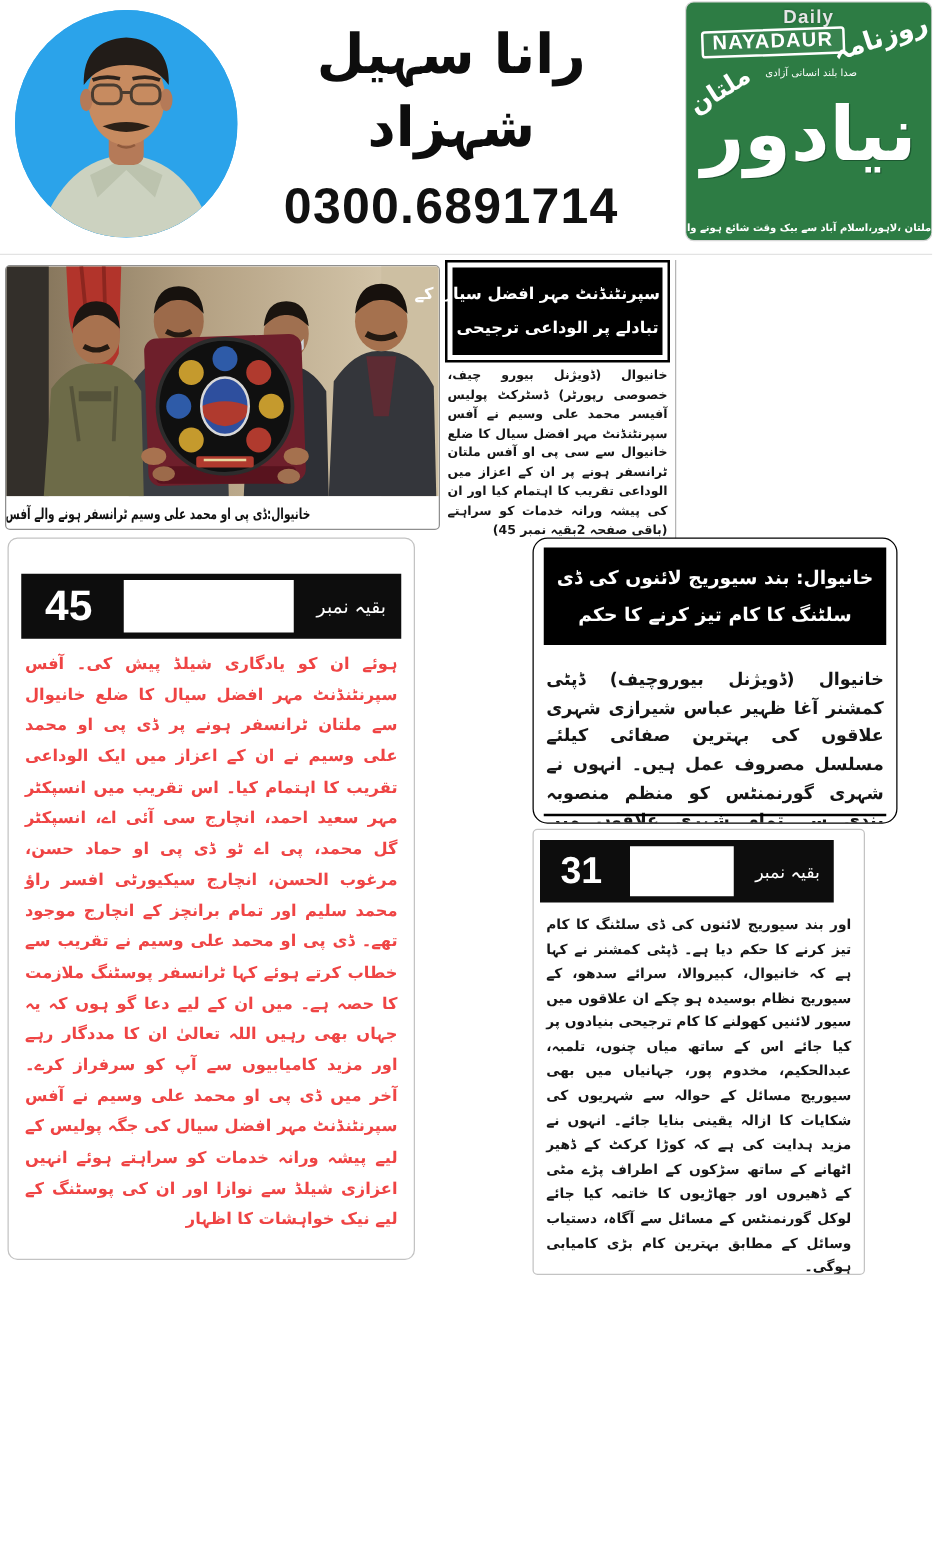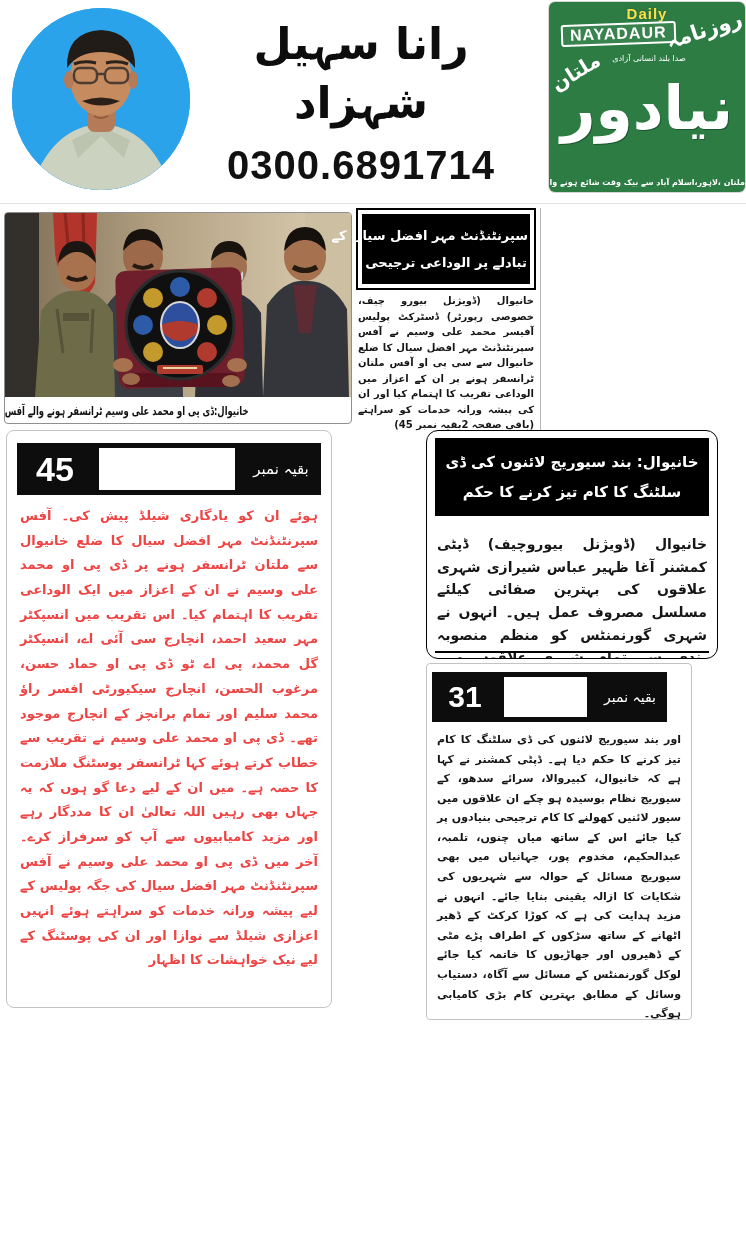--- a/index.html
+++ b/index.html
@@ -23,21 +23,21 @@
     font-family:"Liberation Sans", sans-serif; direction:ltr;
     font-size:40px; font-weight:700; margin-top:10px; letter-spacing:1px; color:#111;
   }
   #masthead {
     left:549px; top:2px; width:196px; height:190px;
     background:#2d7c44; border-radius:6px; overflow:hidden;
     box-shadow:0 0 0 1px #d8d8d8;
   }
   #masthead .daily {
     position:absolute; top:3px; left:0; width:100%; text-align:center;
-    color:#fde047; font-weight:700; font-size:15px; letter-spacing:1px;
+    color:#e5e5e5; font-weight:700; font-size:15px; letter-spacing:1px;
     font-family:"Liberation Sans", sans-serif;
     text-shadow:0 0 2px #1c5730;
   }
   #masthead .nayadaur {
     position:absolute; top:21px; left:12px;
     border:2px solid #fff; border-radius:3px; padding:0 7px;
     color:#fff; font-weight:700; font-size:16px; letter-spacing:1px;
     font-family:"Liberation Sans", sans-serif; transform:rotate(-2deg);
     background:rgba(255,255,255,.06);
   }
@@ -97,21 +97,21 @@
   .cont-label {
     color:#fff; font-weight:400; direction:rtl;
     display:flex; align-items:center; justify-content:center;
   }
 
   
   #cont45-card {
     left:6px; top:430px; width:326px; height:578px;
     border:1px solid #c3c3c3; border-radius:8px; background:#fff; overflow:hidden;
   }
-  #cont45-bar { margin:12px 10px 0 10px; height:52px; }
+  #cont45-bar { margin:28px 10px 0 10px; height:52px; }
   #cont45-bar .cont-num { width:76px; font-size:34px; }
   #cont45-bar .cont-label { width:80px; font-size:15px; }
   #cont45-body {
     margin:9px 13px; font-size:13px; font-weight:700; color:#ef4444;
     direction:rtl; text-align:justify; line-height:1.9;
   }
 
   
   #article2-card {
     left:426px; top:430px; width:292px; height:229px;

